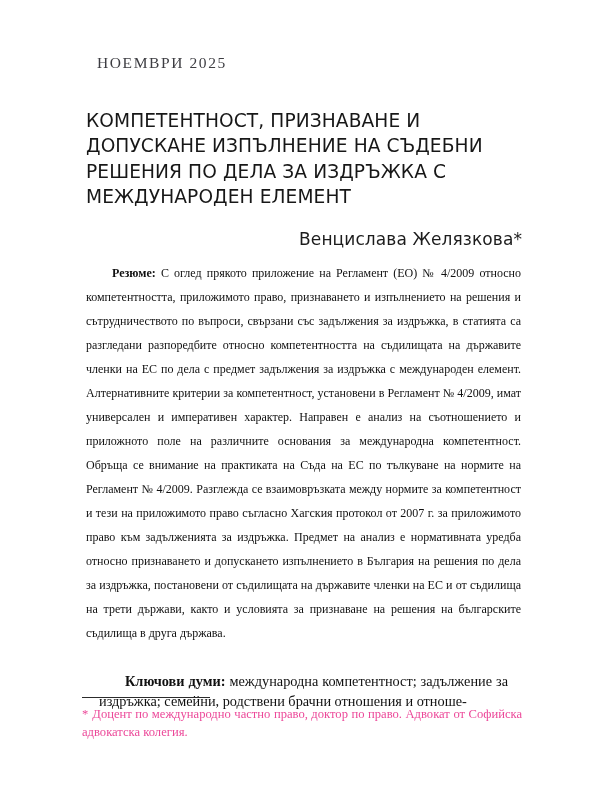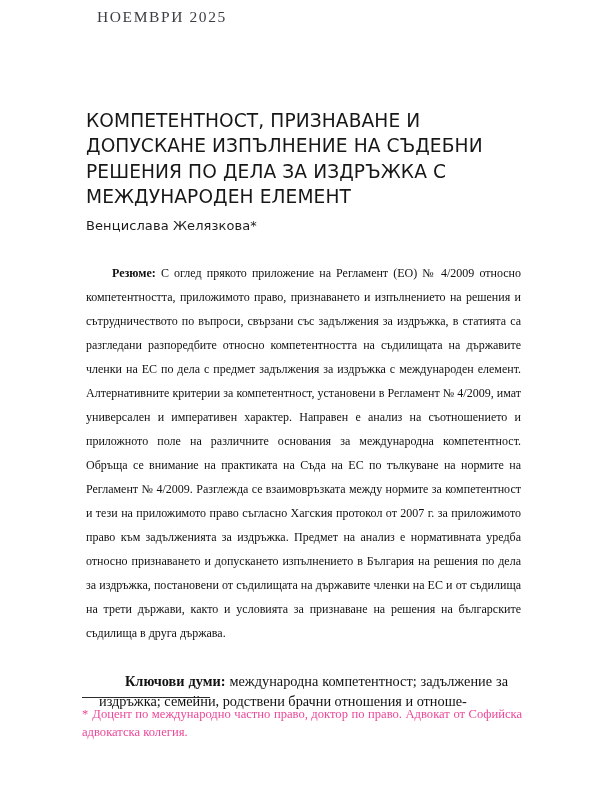--- a/index.html
+++ b/index.html
@@ -21,23 +21,23 @@
     position: relative;
     width: 600px;
     height: 800px;
     box-sizing: border-box;
   }
 
   
   .running-head {
     position: absolute;
     left: 79px;
-    top: 8px;
+    top: 32px;
     display: flex;
-    align-items: flex-start;
+    align-items: flex-end;
     height: 40px;
   }
   .rule-vertical {
     width: 3px;
     background: #5a5a5e;
     flex: 0 0 3px;
   }
   .running-head-text {
     display: flex;
     align-items: center;
@@ -62,24 +62,25 @@
     line-height: 25.4px;
     letter-spacing: 0.1px;
     color: #171717;
     text-transform: uppercase;
   }
 
   
   .author-line {
     position: absolute;
     left: 86px;
-    top: 218px;
+    top: 229px;
     width: 436px;
+    text-align: right;
     font-family: "DejaVu Sans", sans-serif;
-    font-size: 13px;
+    font-size: 17px;
     color: #1c1c1c;
     letter-spacing: 0.1px;
   }
 
   
   .abstract {
     position: absolute;
     left: 86px;
     top: 261px;
     width: 435px;

